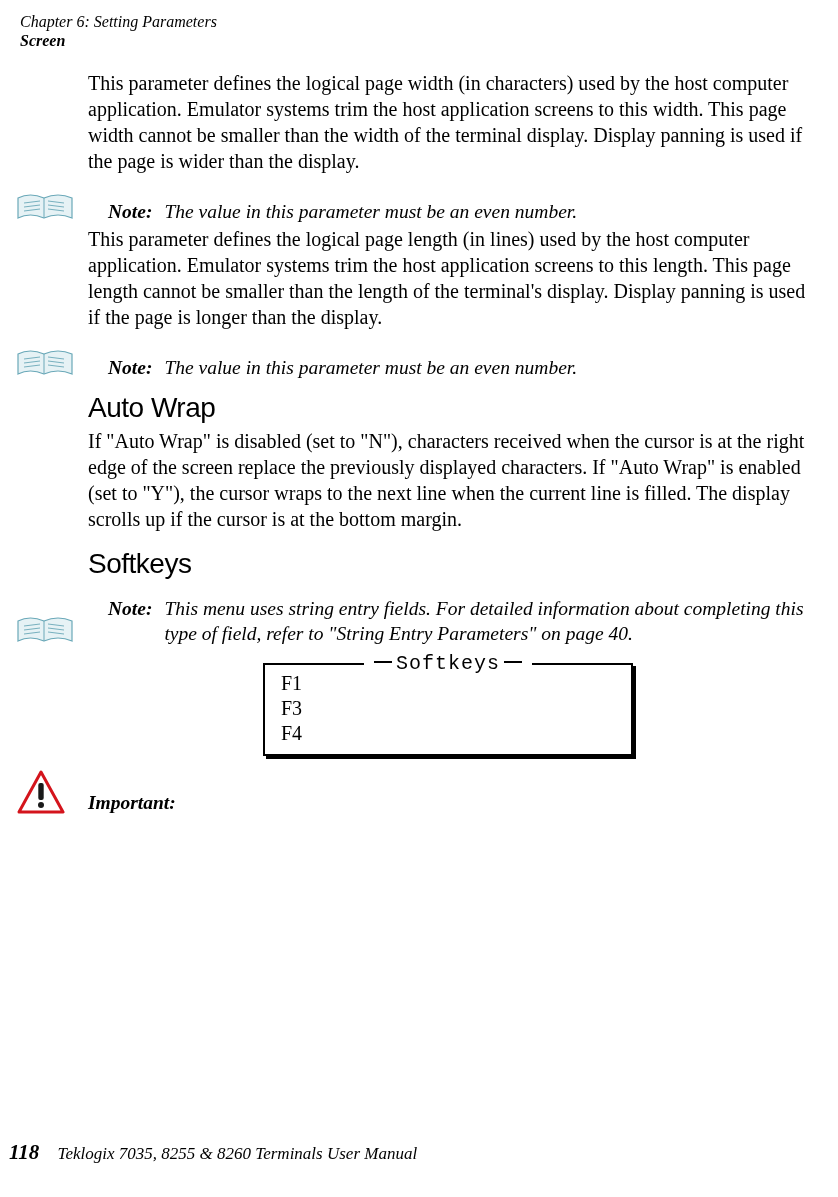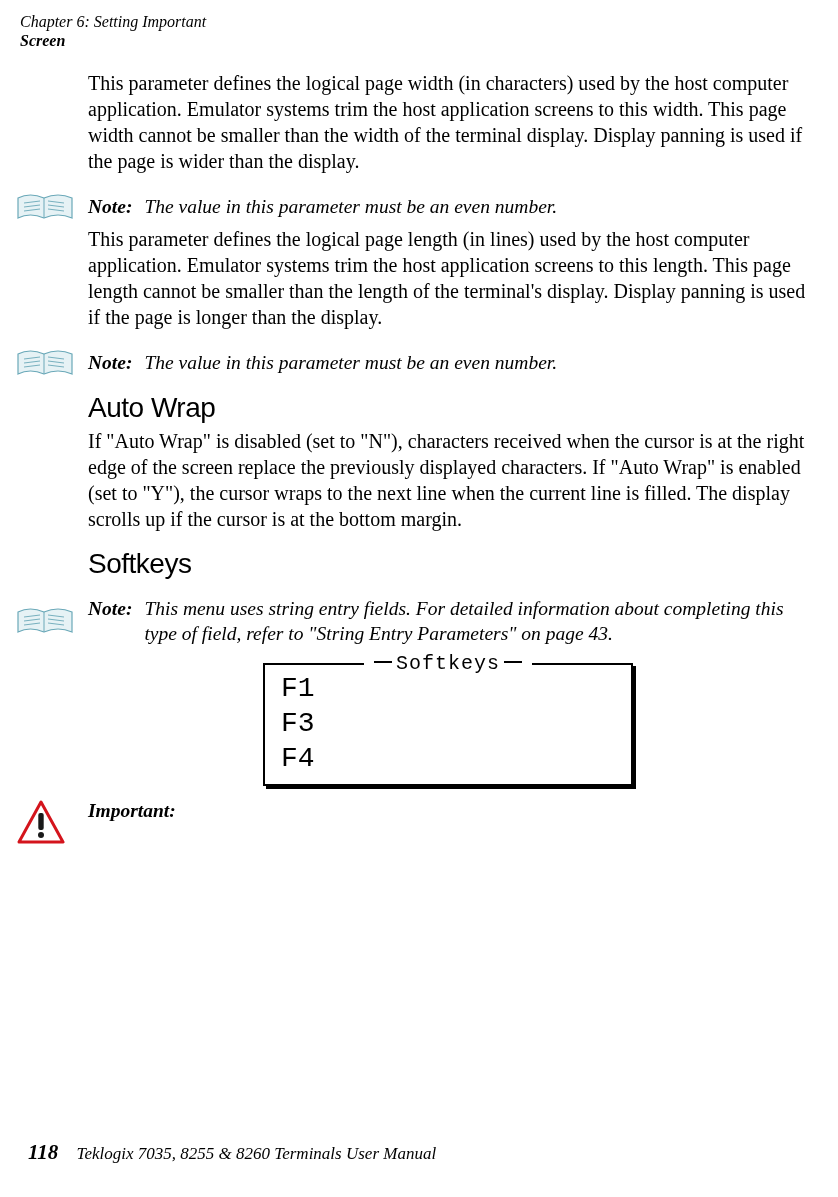--- a/index.html
+++ b/index.html
@@ -37,24 +37,25 @@
   margin-top: 12px;
   margin-bottom: 4px;
 }
 .body-text {
   font-size: 20px;
   line-height: 1.3;
   margin-bottom: 4px;
 }
 .note-row {
   display: flex;
-  align-items: center;
+  align-items: flex-end;
   margin-left: -72px;
   margin-top: 16px;
   margin-bottom: 2px;
+  gap: 20px;
 }
 .note-icon {
   flex: 0 0 72px;
   display: flex;
   justify-content: flex-start;
   padding-top: 2px;
 }
 .note-text {
   flex: 1;
   font-size: 19.5px;
@@ -65,21 +66,21 @@
   font-weight: bold;
   font-style: italic;
   padding-right: 12px;
 }
 .hanging-note {
   display: flex;
 }
 .hanging-note .indent-body { flex:1; }
 .imp-row {
   display: flex;
-  align-items: flex-start;
+  align-items: flex-end;
   margin-left: -72px;
   margin-top: 12px;
 }
 .imp-icon {
   flex: 0 0 72px;
   display: flex;
   justify-content: flex-start;
   padding-top: 2px;
 }
 .imp-text {
@@ -117,44 +118,44 @@
   left: 50%;
   transform: translateX(-50%);
   background: #fff;
   padding: 0 10px;
   font-family: "Courier New", Courier, monospace;
   font-size: 20px;
   white-space: nowrap;
   letter-spacing: 1px;
 }
 .menu-items {
-  font-family: Liberation Mono, monospace;
-  font-size: 28px;
+  font-family: Liberation Serif, serif;
+  font-size: 20px;
   line-height: 1.25;
 }
 .footer {
   position: absolute;
   bottom: 32px;
-  left: 28px;
+  left: 9px;
   font-style: italic;
   font-size: 17px;
 }
 .footer .pg {
   font-weight: bold;
   font-size: 21px;
   font-style: italic;
   margin-right: 14px;
 }
 svg { display: block; }
 </style>
 </head>
 <body>
 
 <div class="header">
-  <div class="ch">Chapter  6:  Setting Important</div>
+  <div class="ch">Chapter  6:  Setting Parameters</div>
   <div class="sc">Screen</div>
 </div>
 
 <div class="content">
 
   <div class="body-text">This parameter defines the logical page width (in characters) used by the host computer application. Emulator systems trim the host application screens to this width. This page width cannot be smaller than the width of the terminal display. Display panning is used if the page is wider than the display.</div>
 
   <div class="note-row">
     <div class="note-icon">
       <svg width="58" height="32" viewBox="0 0 58 32">
@@ -208,21 +209,21 @@
         <line x1="8" y1="11" x2="24" y2="9" stroke="#6aa8b8" stroke-width="0.9"></line>
         <line x1="8" y1="15" x2="24" y2="13" stroke="#6aa8b8" stroke-width="0.9"></line>
         <line x1="8" y1="19" x2="24" y2="17" stroke="#6aa8b8" stroke-width="0.9"></line>
         <line x1="32" y1="9" x2="48" y2="11" stroke="#6aa8b8" stroke-width="0.9"></line>
         <line x1="32" y1="13" x2="48" y2="15" stroke="#6aa8b8" stroke-width="0.9"></line>
         <line x1="32" y1="17" x2="48" y2="19" stroke="#6aa8b8" stroke-width="0.9"></line>
       </svg>
     </div>
     <div class="note-text hanging-note">
       <span class="note-label">Note:</span>
-      <span class="indent-body">This menu uses string entry fields. For detailed information about completing this type of field, refer to "String Entry Parameters" on page 43.</span>
+      <span class="indent-body">This menu uses string entry fields. For detailed information about completing this type of field, refer to "String Entry Parameters" on page 40.</span>
     </div>
   </div>
 
   <div class="menu-box">
     <div class="menu-outer">
       <div class="fieldset">
         <div class="legend">
           <span style="border-top:2px solid #000; display:inline-block; width:18px; vertical-align:middle; margin-right:4px; position:relative; top:-1px;"></span><span>Softkeys</span><span style="border-top:2px solid #000; display:inline-block; width:18px; vertical-align:middle; margin-left:4px; position:relative; top:-1px;"></span>
         </div>
         <div class="menu-items">

